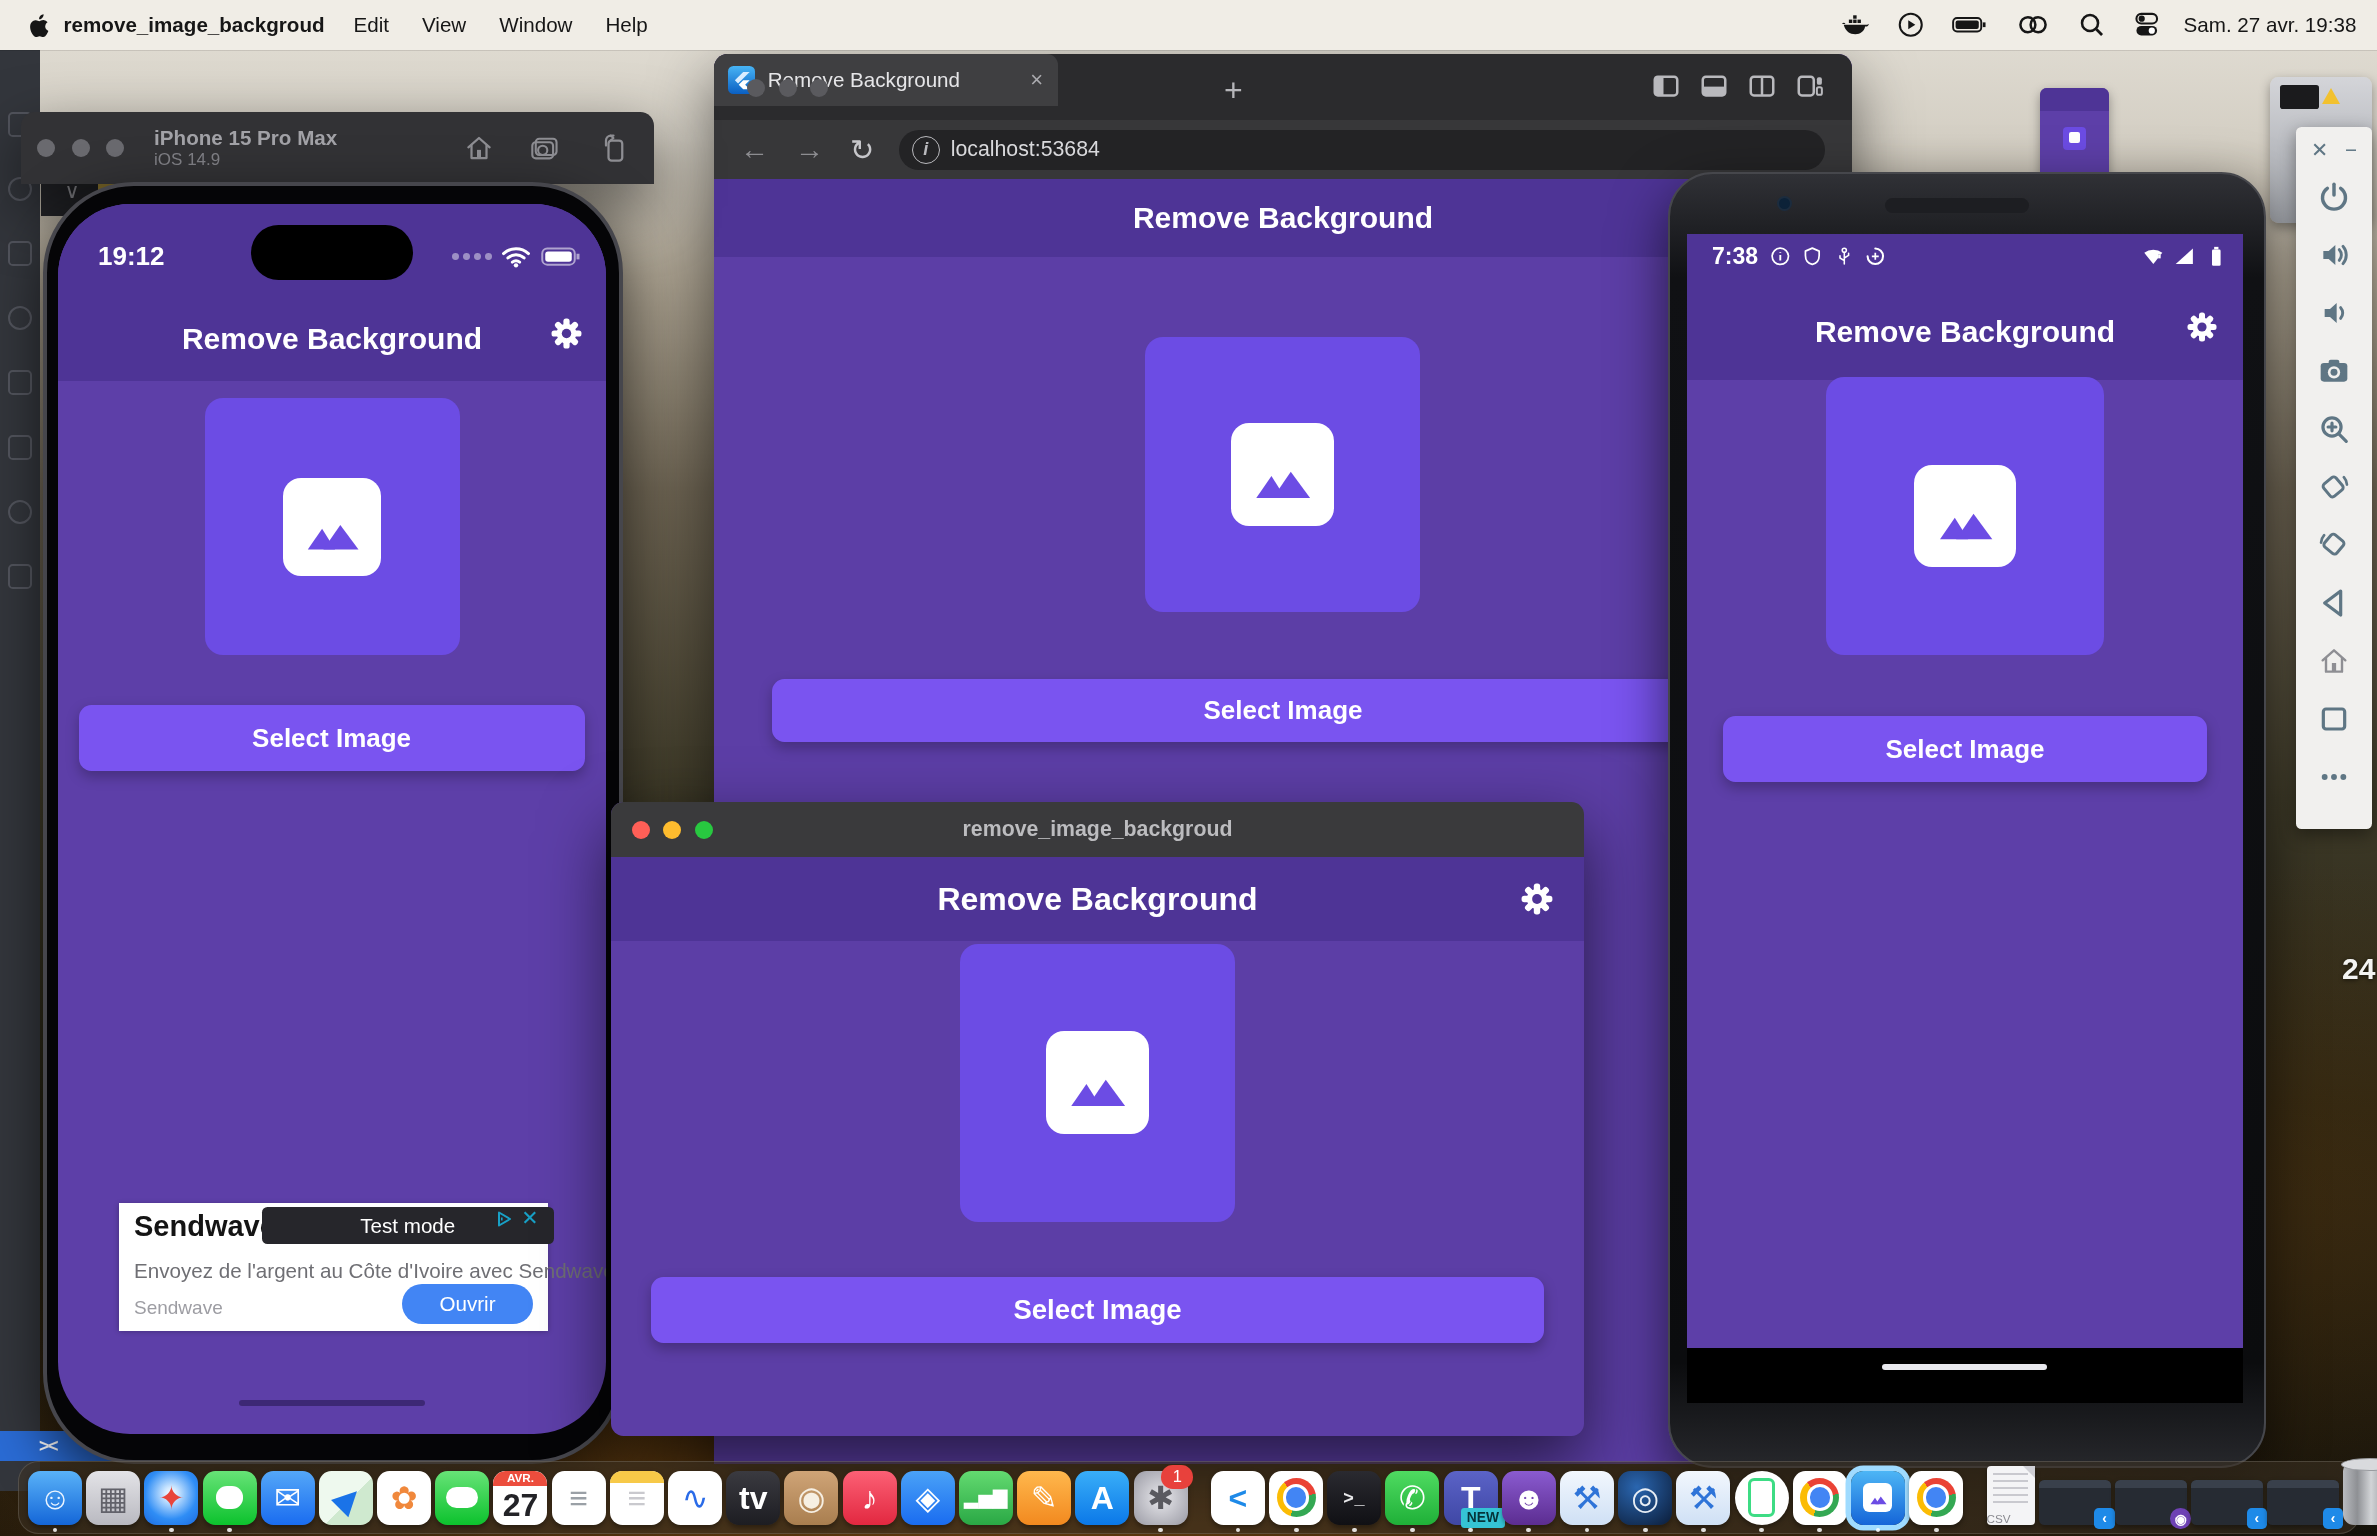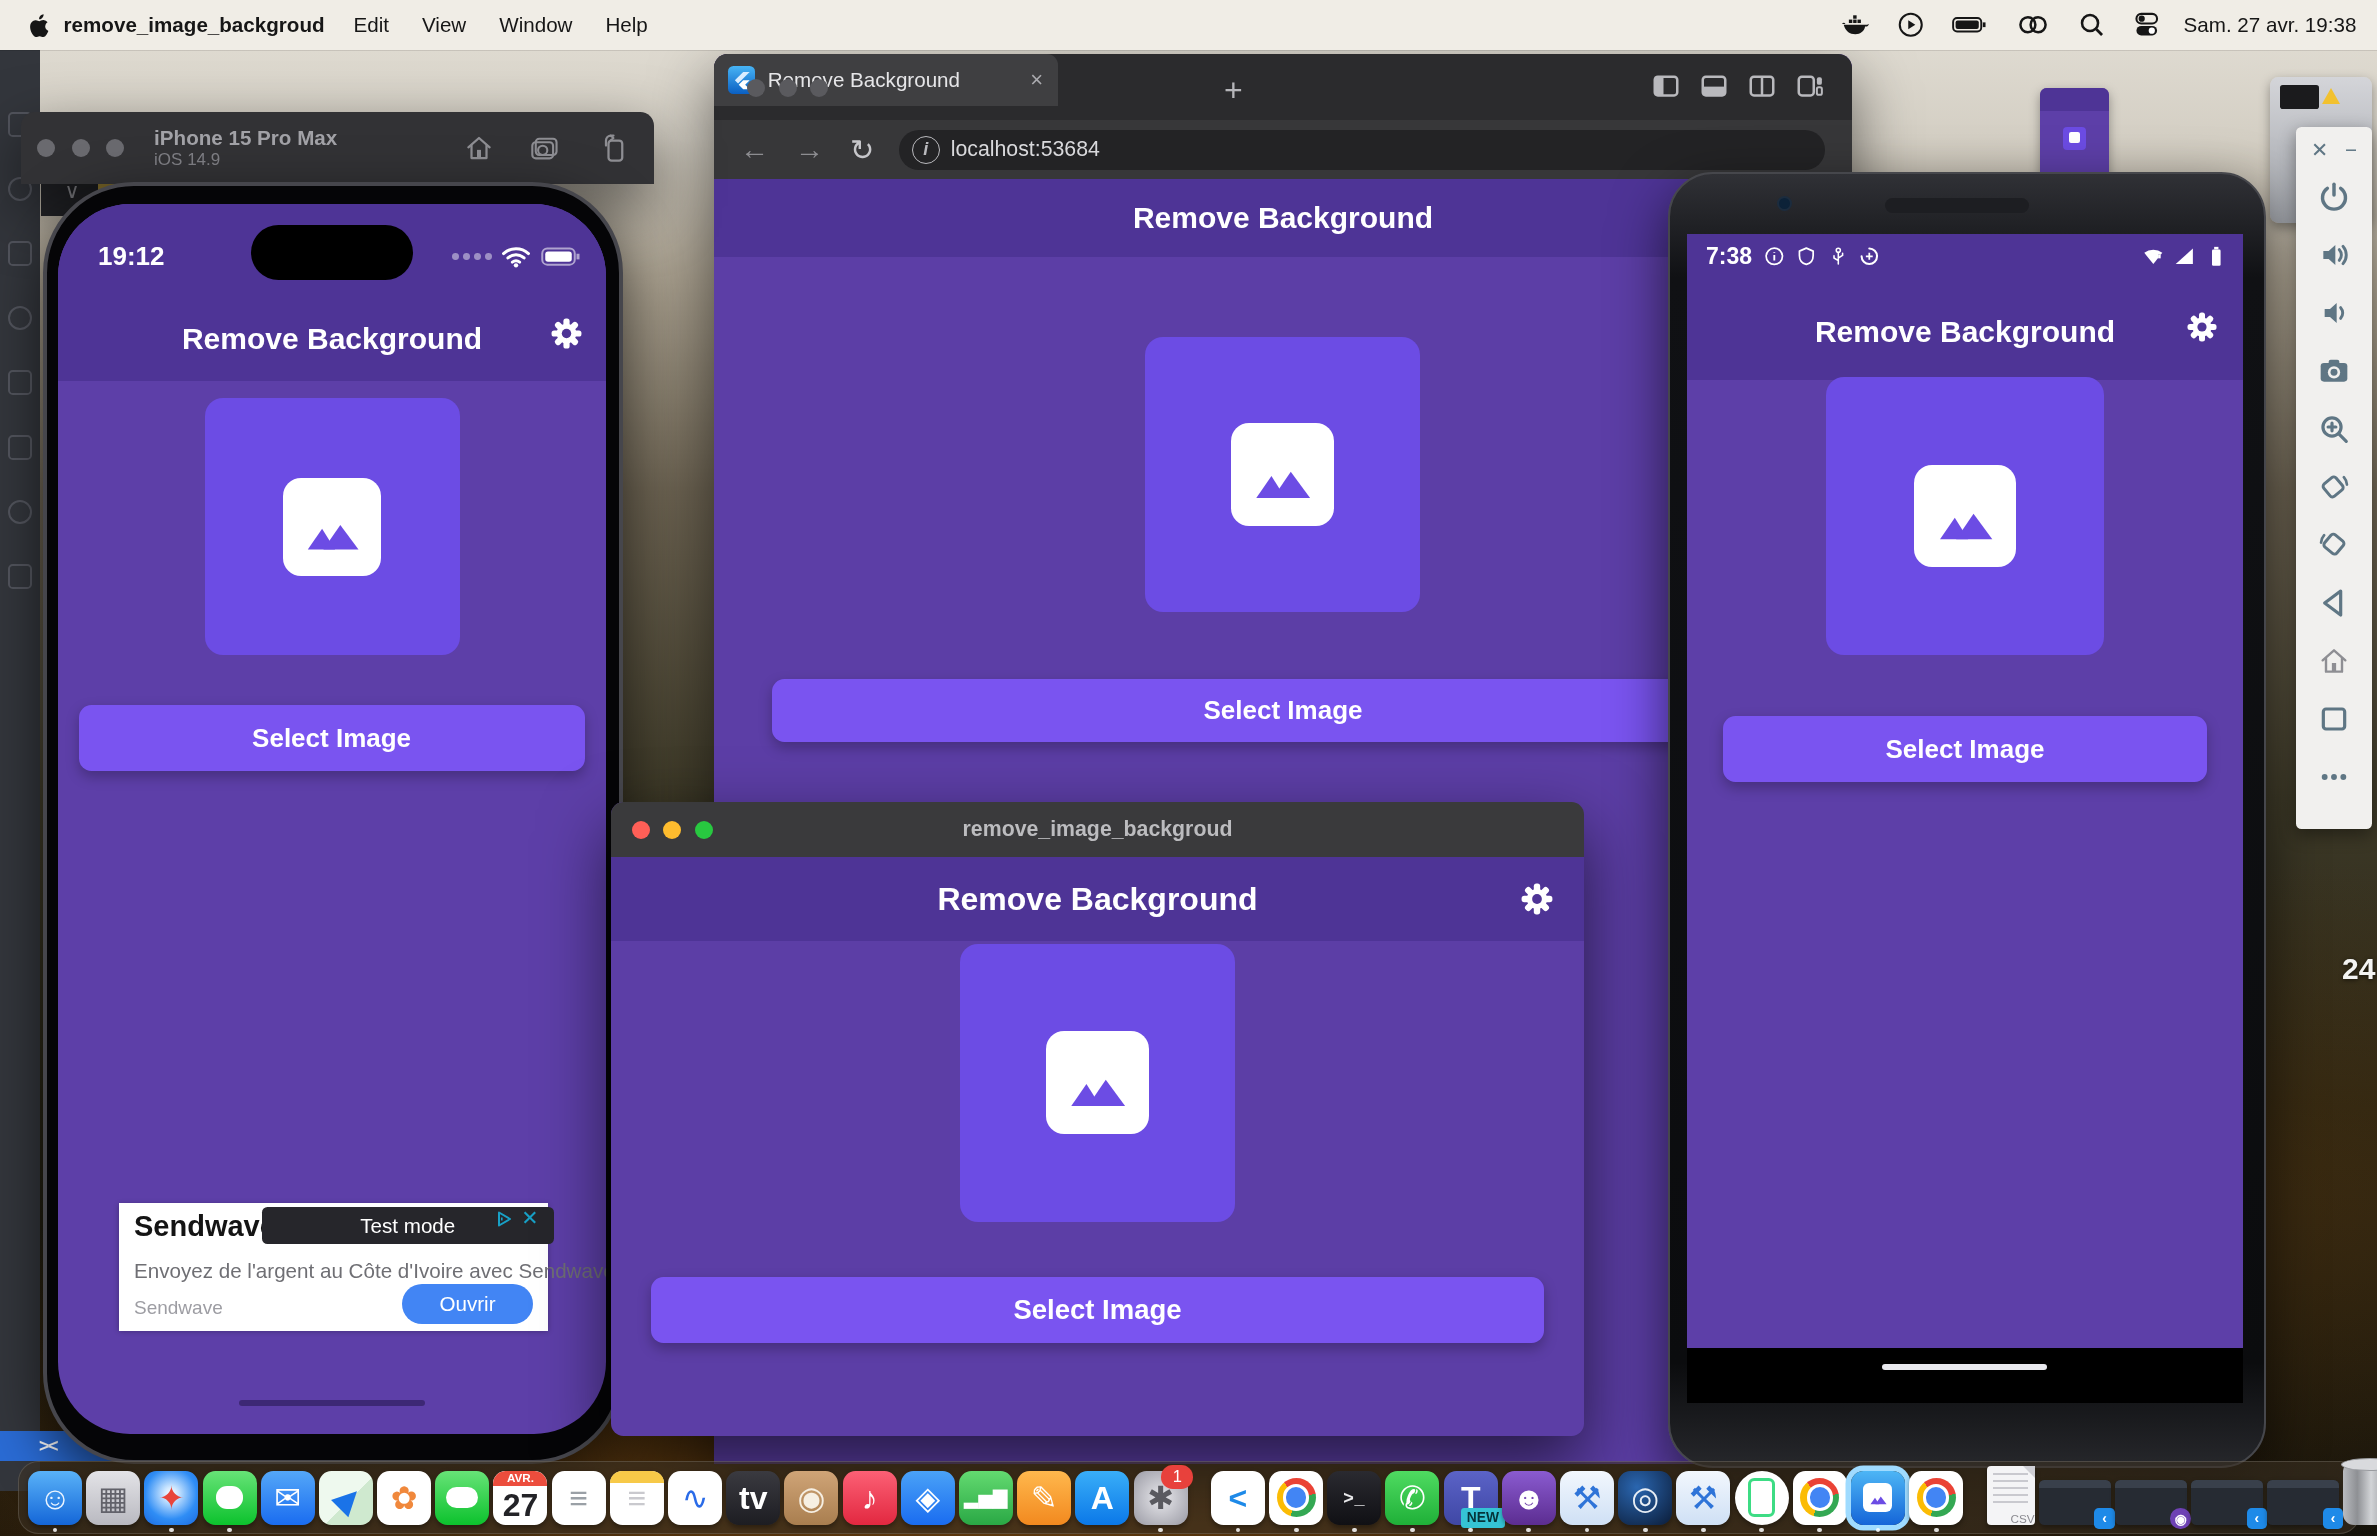--- a/index.html
+++ b/index.html
@@ -90,21 +90,21 @@
   #macwin .appbar3{left:0;top:55px;width:973px;height:84px;display:flex;align-items:center;}
   
   #droidframe{left:1668px;top:172px;width:594px;height:1292px;background:linear-gradient(180deg,#303136 0%,#101114 8%,#0b0c0e 92%,#26272b 100%);
     border-radius:45px;z-index:50;border:2.1px solid #46474c;box-shadow:0 20.6px 55px rgba(0,0,0,.6);}
   #droidcam{left:1777px;top:196px;width:11px;height:11px;border-radius:50%;background:#0c2238;border:2.8px solid #1c2c3e;z-index:51;}
   #droidspk{left:1885px;top:198px;width:144px;height:15px;border-radius:8.3px;background:#1d1e22;z-index:51;}
   #droidscreen{left:1687px;top:234px;width:556px;height:1169px;background:#000;overflow:hidden;z-index:51;}
   #droidscreen .body{left:0;top:0;width:556px;height:1114px;background:#5D3FA8;}
   #droidscreen .appbar{left:0;top:0;width:556px;height:146px;}
   #droidscreen .strow{left:0;top:0;width:556px;height:44px;display:flex;align-items:center;color:#fff;}
-  #droidscreen .stime{font-size:23px;font-weight:bold;margin-left:19px;margin-right:12.4px;}
+  #droidscreen .stime{font-size:23px;font-weight:bold;margin-left:25px;margin-right:12.4px;}
   .sticons{display:inline-flex;gap:11px;align-items:center;}
   .sticons span{width:20.6px;height:20.6px;display:inline-block;}
   #droidscreen .stright{margin-left:auto;margin-right:16.5px;}
   #droidscreen .gbar{left:195px;top:1130px;width:165px;height:6.2px;border-radius:3.4px;background:#e9e9ee;}
   
   #emtoolbar{left:2296px;top:127px;width:76px;height:702px;background:#F1F0EE;border-radius:5.5px;z-index:55;
     box-shadow:0 5.5px 16.5px rgba(0,0,0,.4);}
   #emtoolbar .hdr{display:flex;justify-content:space-between;padding:11px 15px 0 15px;color:#5f7684;font-size:20.6px;}
   #emtoolbar .col{display:flex;flex-direction:column;align-items:center;gap:26px;margin-top:19px;}
   #emtoolbar .col span{width:32px;height:32px;display:inline-block;}
@@ -157,21 +157,21 @@
   .calhead{width:100%;height:15px;background:#ec4d3d;border-radius:12.4px 12.4px 0 0;color:#fff;font-size:11.7px;
     font-weight:bold;display:flex;align-items:center;justify-content:center;}
   .calday{flex:1;display:flex;align-items:center;justify-content:center;color:#232327;font-size:32px;font-weight:bold;width:100%;}
   .chromeball{width:39px;height:39px;border-radius:50%;background:conic-gradient(from -40deg,#ea4335 0 33%,#34a853 0 66%,#fbbc05 0 100%);
     display:flex;align-items:center;justify-content:center;}
   .chromein{width:20.6px;height:20.6px;border-radius:50%;background:#4285f4;border:3.4px solid #fff;}
   .noteband{position:absolute;top:0;left:0;width:100%;height:12.4px;background:#f7c948;border-radius:12.4px 12.4px 0 0;}
   .aphone{width:20.6px;height:33px;border:3.4px solid #3ddc84;border-radius:6.2px;}
   .fmini{width:29px;height:29px;background:#fff;border-radius:6.2px;display:flex;align-items:center;justify-content:center;}
   .docpg{width:48px;height:59px;background:#f4f4f6;border-radius:4.1px;position:relative;box-shadow:0 2.1px 5.5px rgba(0,0,0,.35);
-    display:flex;align-items:flex-end;justify-content:flex-end;color:#8a8a90;font-size:11.7px;}
+    display:flex;align-items:flex-end;justify-content:flex-start;color:#8a8a90;font-size:11.7px;}
   .docpg .lines{position:absolute;left:6.9px;top:6.9px;right:6.9px;bottom:18px;
     background:repeating-linear-gradient(180deg,#c9c9cf 0 2.1px,transparent 2.1px 6.9px);}
   .docpg .fold{position:absolute;right:0;top:0;width:0;height:0;border-left:12.4px solid transparent;border-top:12.4px solid #cfcfd4;}
   .wthumb{width:72px;height:45px;background:#262b33;border-radius:5.5px;position:relative;box-shadow:0 2.1px 5.5px rgba(0,0,0,.35);}
   .wthumb .tbar{position:absolute;top:0;left:0;width:100%;height:8.3px;background:#39404b;border-radius:5.5px 5.5px 0 0;}
   .wthumb .chip{position:absolute;right:-4.1px;bottom:-4.1px;width:20.6px;height:20.6px;border-radius:4.8px;background:#1e8ae8;
     color:#fff;font-size:13.8px;font-weight:bold;display:flex;align-items:center;justify-content:center;}
   .wthumb .chip.gh{background:#6e41b4;border-radius:50%;}
   .trashcan{width:51px;height:61px;border-radius:6.9px 6.9px 11px 11px;
     background:linear-gradient(90deg,#b9bbbf,#8e9094 28%,#d2d4d7 55%,#97999d 85%,#b0b2b6);position:relative;}

